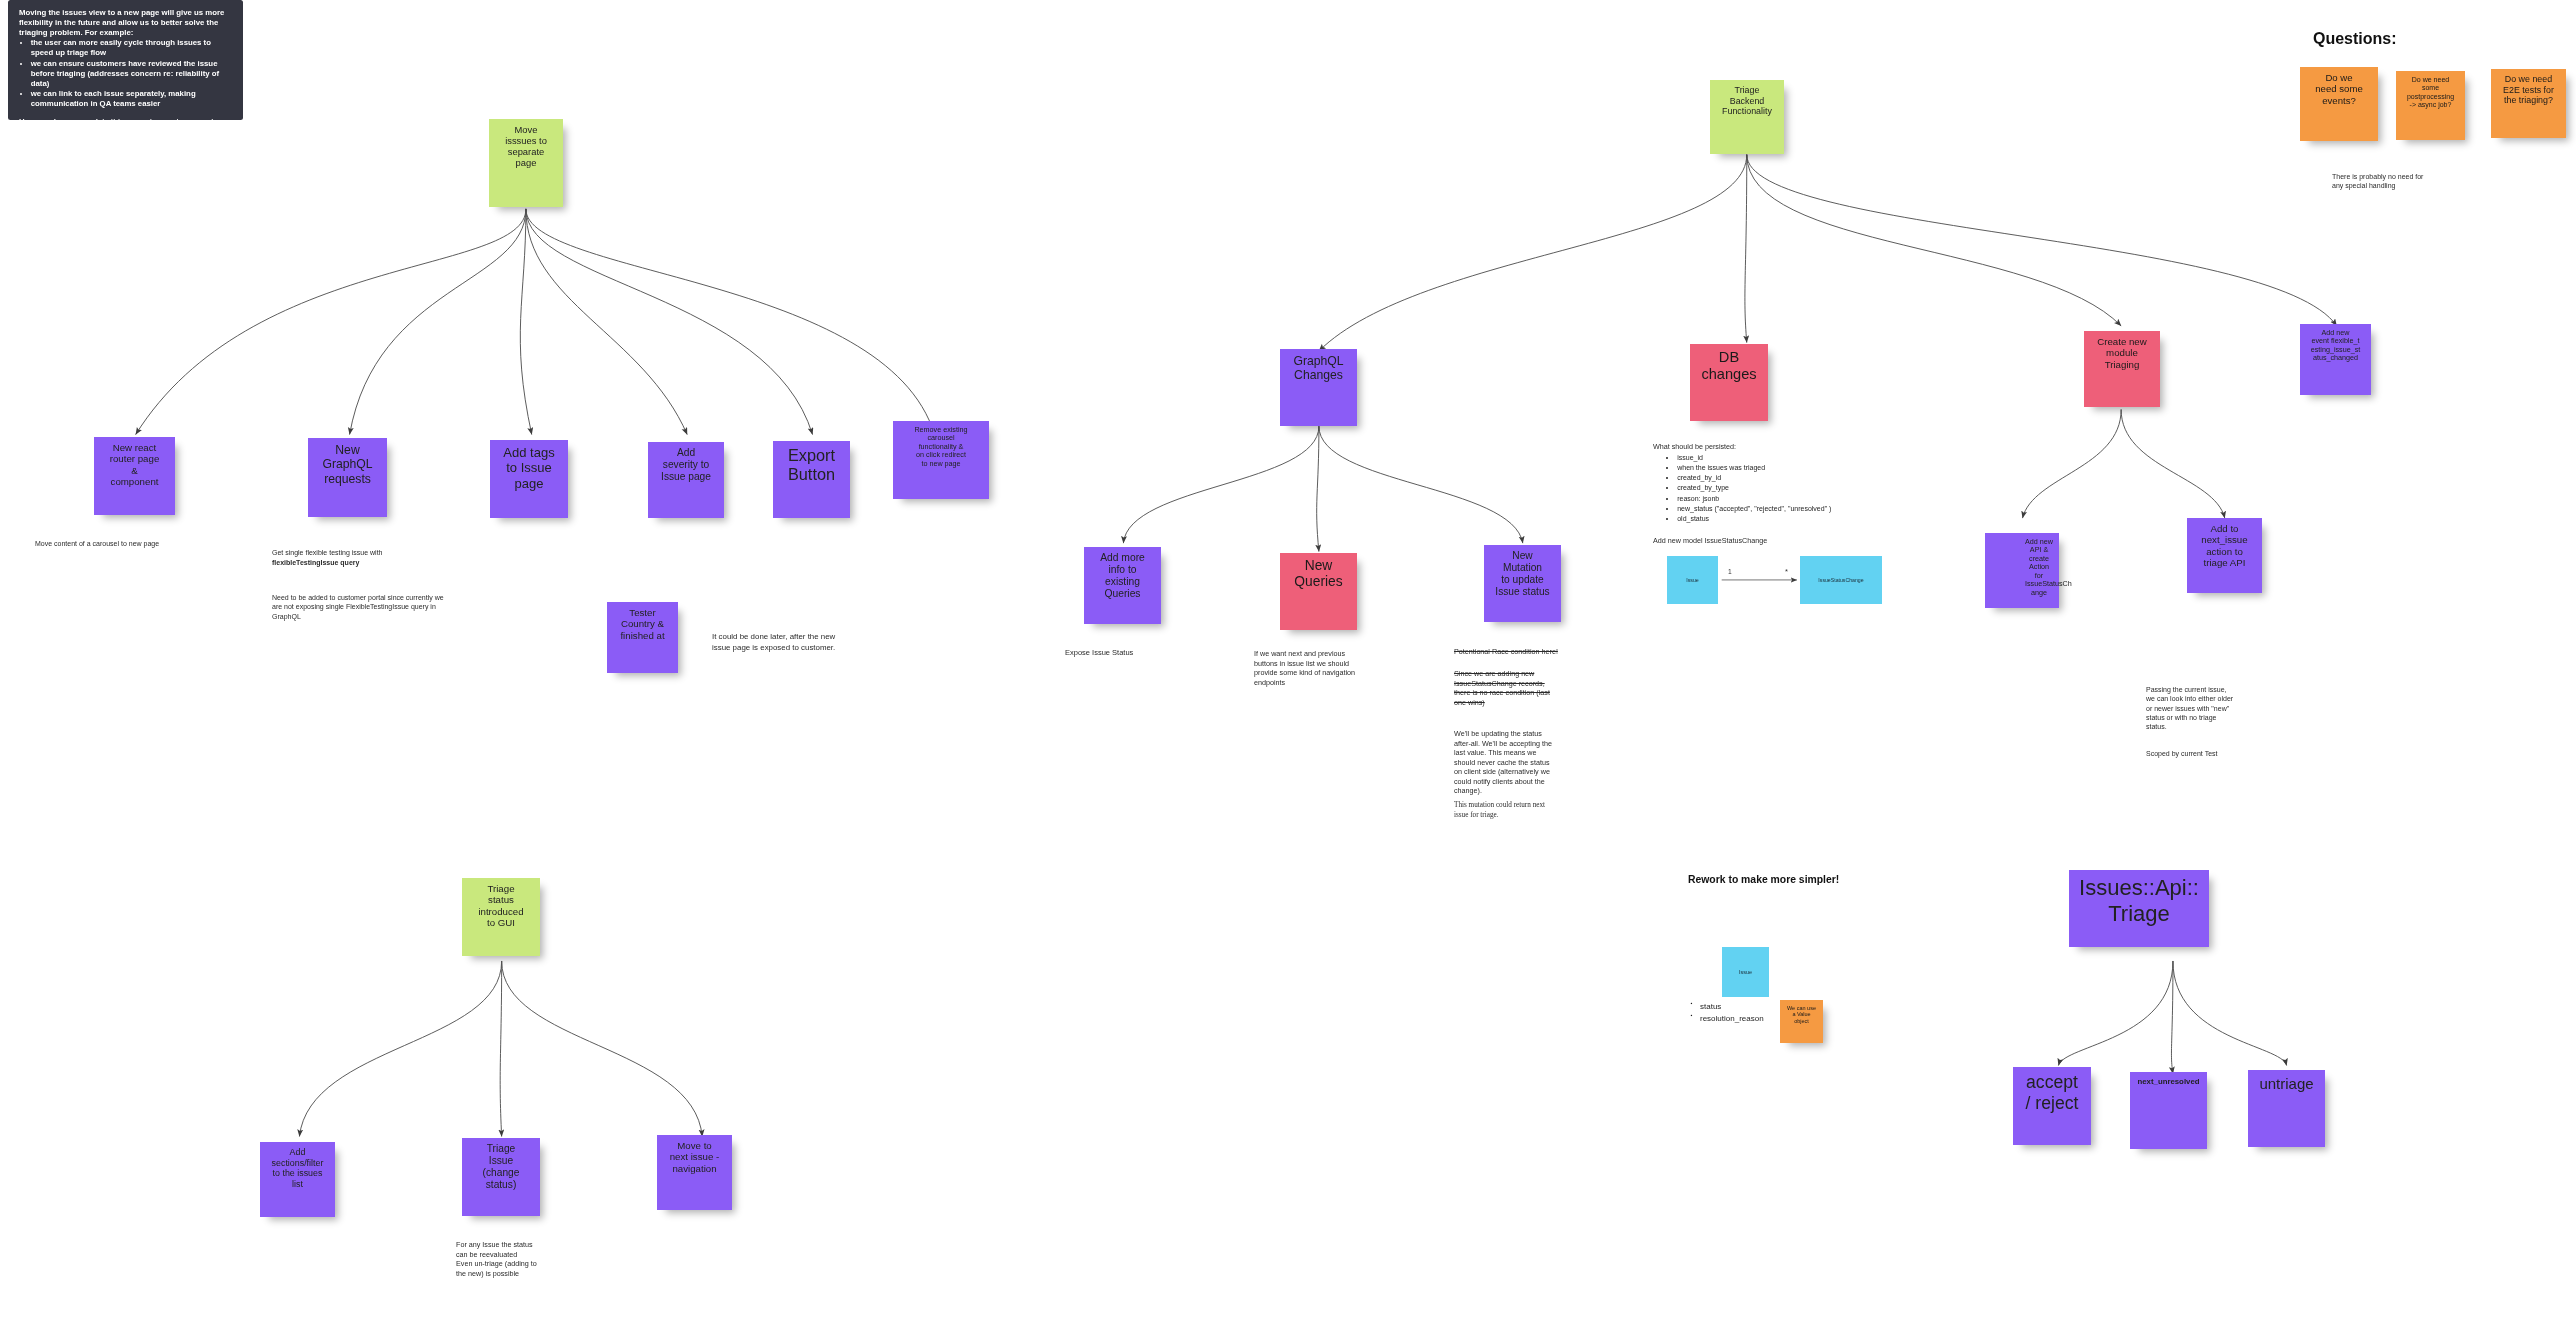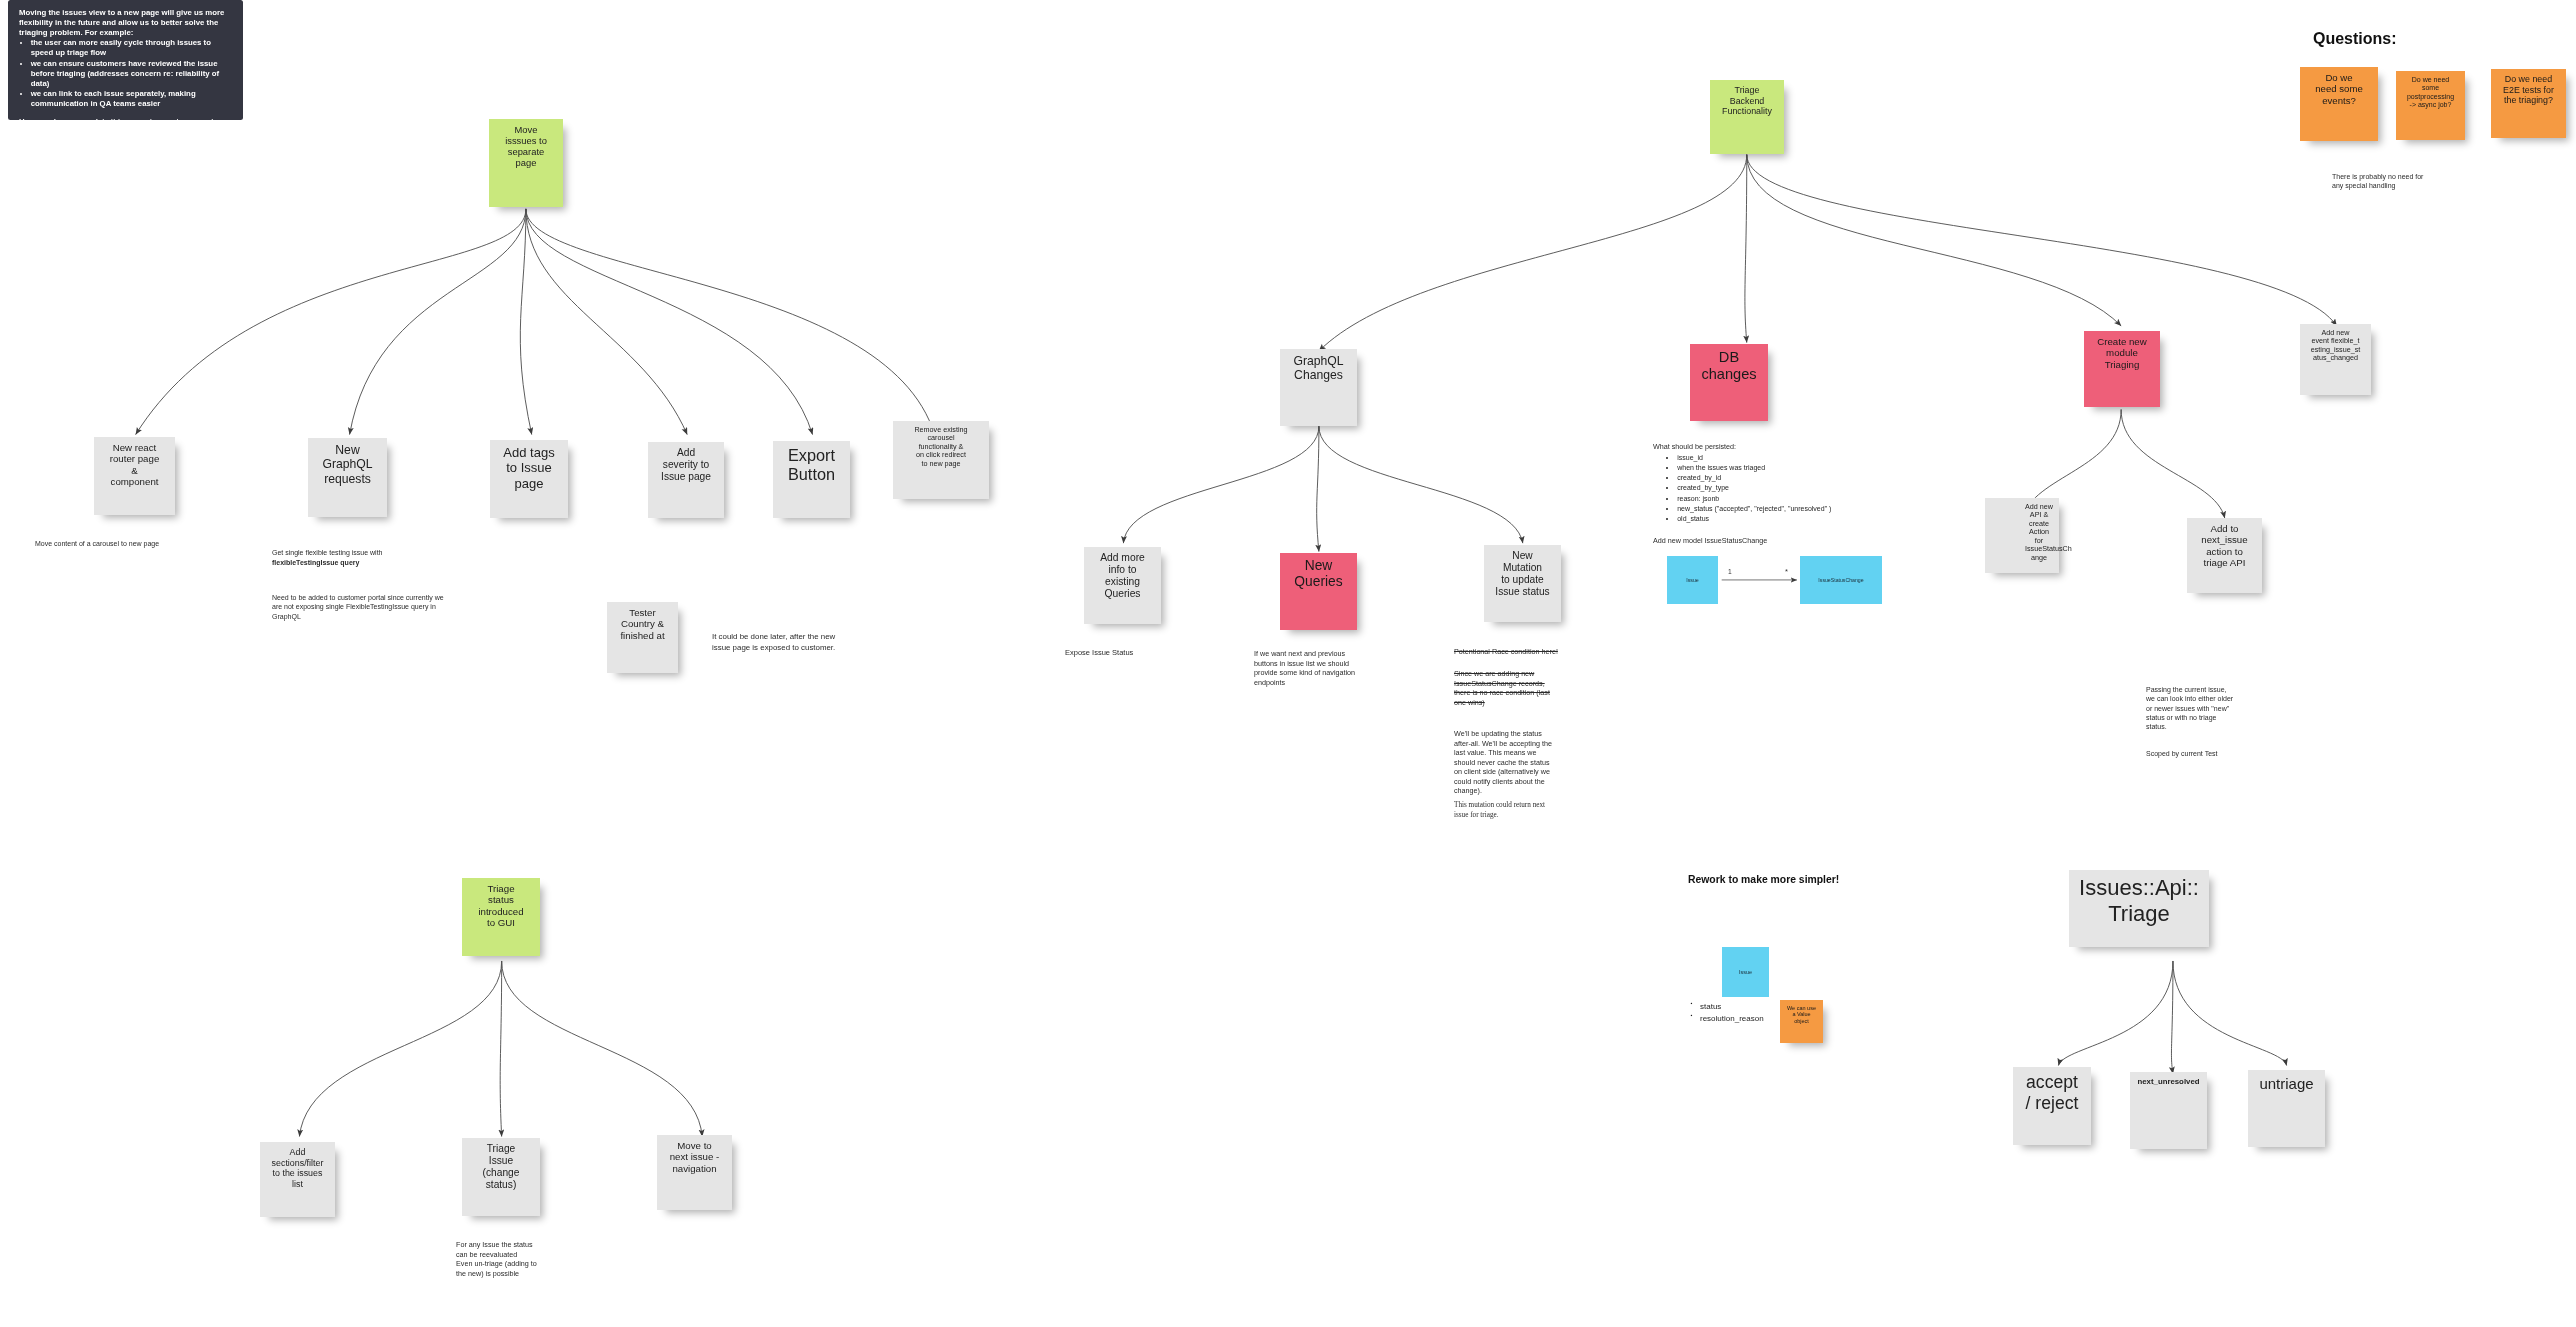--- a/index.html
+++ b/index.html
@@ -11,21 +11,21 @@
   svg.edges{position:absolute;left:0;top:0;width:2576px;height:1327px;pointer-events:none;}
 
   
   .note{
     position:absolute;box-sizing:border-box;
     display:flex;align-items:flex-start;justify-content:center;text-align:center;
     padding:5px 5.9px;line-height:1.18;
     box-shadow:5.9px 5.9px 7.5px -3.3px rgba(0,0,0,.30);
   }
   .note span{display:block;width:100%;white-space:pre-line;}
-  .n-yellow{background:#e5e5e5;color:#222;}
+  .n-yellow{background:#8b5cf6;color:#222;}
   .n-green{background:#c9e87d;color:#222;}
   .n-pink{background:#ee5f79;color:#1a1a1a;}
   .n-orange{background:#f59a42;color:#1a1a1a;}
 
   
   .txt{
     position:absolute;white-space:pre-line;line-height:1.33;
     color:#2b2b2b;
   }
   .strike{text-decoration:line-through;}
@@ -268,21 +268,21 @@
     <span>IssueStatusChange</span>
   </div>
   <div class="uml-label" style="left:1728px;top:568px;font-size:6.7px;">1</div>
   <div class="uml-label" style="left:1785px;top:567px;font-size:7.5px;">*</div>
 
   <div class="note n-pink" style="left:2084px;top:331px;width:76px;height:76px;font-size:9.7px;">
     <span>Create new
 module
 Triaging</span>
   </div>
-  <div class="note n-yellow" style="left:1985px;top:498px;width:74px;height:75px;font-size:7.2px;padding-left:40px;">
+  <div class="note n-yellow" style="left:1985px;top:533px;width:74px;height:75px;font-size:7.2px;padding-left:40px;">
     <span>Add new API &amp;
 create Action
 for
 IssueStatusCh
 ange</span>
   </div>
   <div class="note n-yellow" style="left:2187px;top:518px;width:75px;height:75px;font-size:9.7px;">
     <span>Add to
 next_issue
 action to

